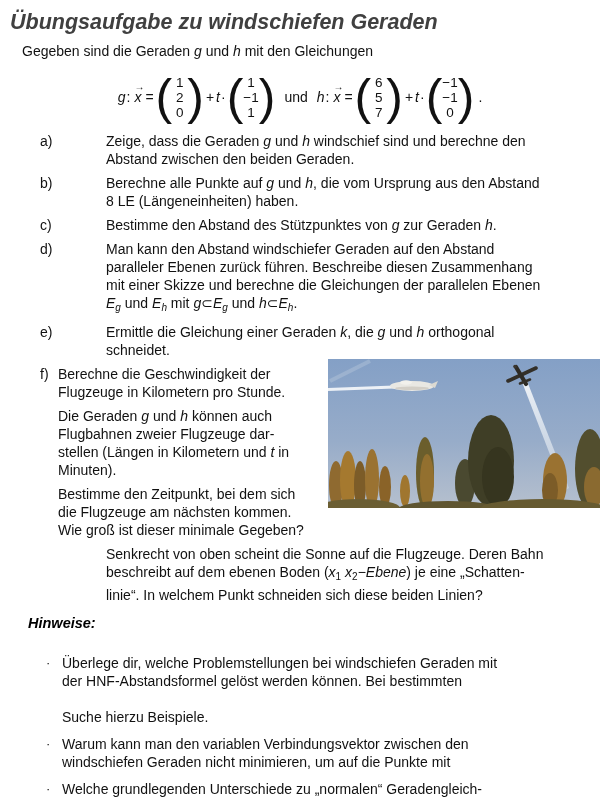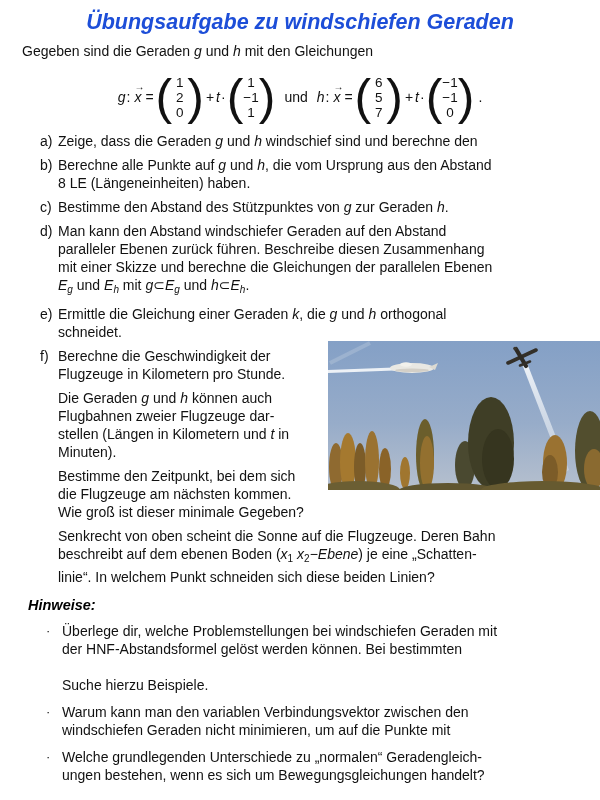--- a/index.html
+++ b/index.html
@@ -3,21 +3,21 @@
 <meta charset="utf-8">
 <style>
   html,body{margin:0;padding:0;}
   body{
     width:600px;height:800px;overflow:hidden;background:#ffffff;color:#111;
     font-family:"Liberation Sans","DejaVu Sans",sans-serif;
     font-size:14px;line-height:18px;
   }
   h1.title{
     font-size:21.5px;line-height:26px;font-weight:bold;font-style:italic;
-    text-align:center;margin:9px 10px 7px;color:#1d4ed8;
+    text-align:left;margin:9px 10px 7px;color:#404040;
   }
   p.intro{margin:0 0 8px 22px;}
   
   .equation{
     display:flex;justify-content:center;align-items:center;
     margin:2px 0 4px;height:58px;font-size:14px;
   }
   .eq-i{font-style:italic;}
   .eq-sp{margin:0 2px;}
   .eq-und{margin:0 9px;}
@@ -36,35 +36,35 @@
   .vec::after{content:")";margin-left:-1px;}
   .vec .col{display:flex;flex-direction:column;align-items:center;min-width:15px;padding:0 1px;}
   .vec .col span{line-height:15px;font-size:13.5px;}
   .eq-period{align-self:center;margin-left:4px;}
   
   .tasks{margin:6px 18px 0 40px;}
   .task{display:flex;margin-bottom:6px;}
   .task-label{width:18px;flex:none;}
   .task-body{flex:1;min-width:0;}
   .task-body p{margin:0 0 6px;}
-  .task-body p:last-child{margin-bottom:0;}
+  .task-body p:last-child{margin-bottom:0;margin-left:48px;}
   
   .seg-i{font-style:italic;}
   .seg-sub{font-size:10px;vertical-align:-3px;}
   .seg-isub{font-size:10px;vertical-align:-3px;font-style:italic;}
   
   .photo{
     float:right;width:272px;height:149px;
     margin:-6px -18px 4px 8px;overflow:hidden;
   }
   .photo svg{display:block;}
   
   .hints-heading{
     font-weight:bold;font-style:italic;font-size:14.5px;
-    margin:10px 0 8px 28px;color:#000;
+    margin:10px 0 22px 28px;color:#000;
   }
   .bullets{margin:0 14px 0 46px;}
   .bullet{display:flex;margin-bottom:9px;}
   .bullet-marker{width:16px;flex:none;font-size:13px;}
 </style>
 <title>Übungsaufgabe zu windschiefen Geraden</title></head>
 <body>
 
 <h1 class="title">Übungsaufgabe zu windschiefen Geraden</h1>
 
@@ -114,21 +114,21 @@
         <span>0</span>
       </span>
     </span>
     <span class="eq-period">.</span>
   </div>
 
 <div class="tasks">
     <div class="task">
       <span class="task-label">a)</span>
       <div class="task-body">
-        <p><span>Zeige, dass die Geraden </span><span class="seg-i">g</span><span> und </span><span class="seg-i">h</span><span> windschief sind und berechne den</span><br></p>
+        <p><span>Zeige, dass die Geraden </span><span class="seg-i">g</span><span> und </span><span class="seg-i">h</span><span> windschief sind und berechne den</span><br><span>Abstand zwischen den beiden Geraden.</span></p>
       </div>
     </div>
     <div class="task">
       <span class="task-label">b)</span>
       <div class="task-body">
         <p><span>Berechne alle Punkte auf </span><span class="seg-i">g</span><span> und </span><span class="seg-i">h</span><span>, die vom Ursprung aus den Abstand</span><br><span>8 LE (Längeneinheiten) haben.</span></p>
       </div>
     </div>
     <div class="task">
       <span class="task-label">c)</span>

